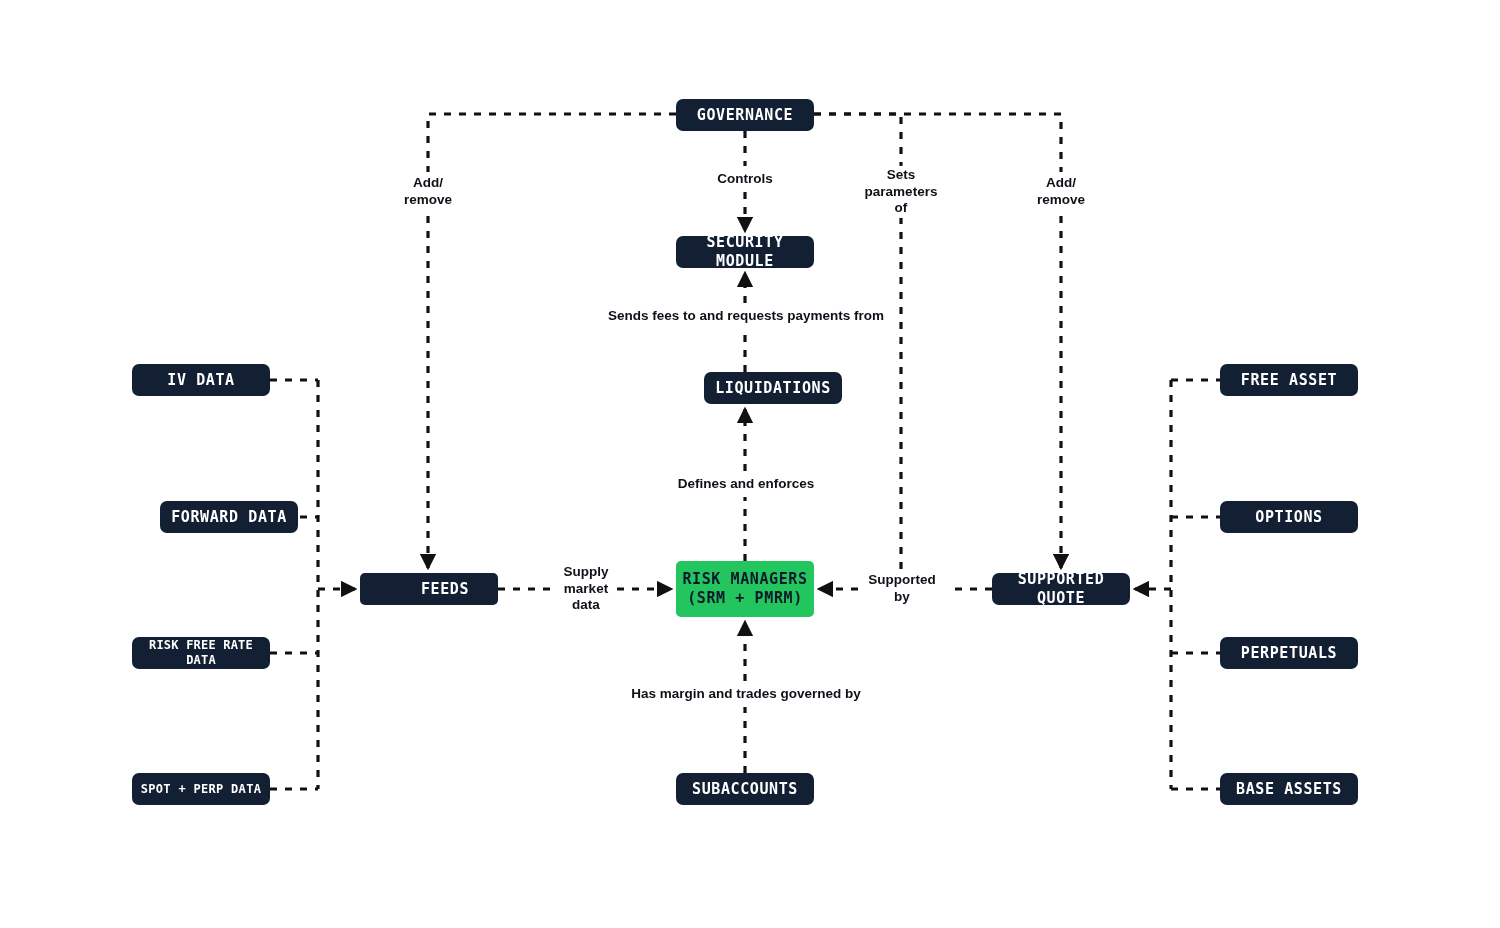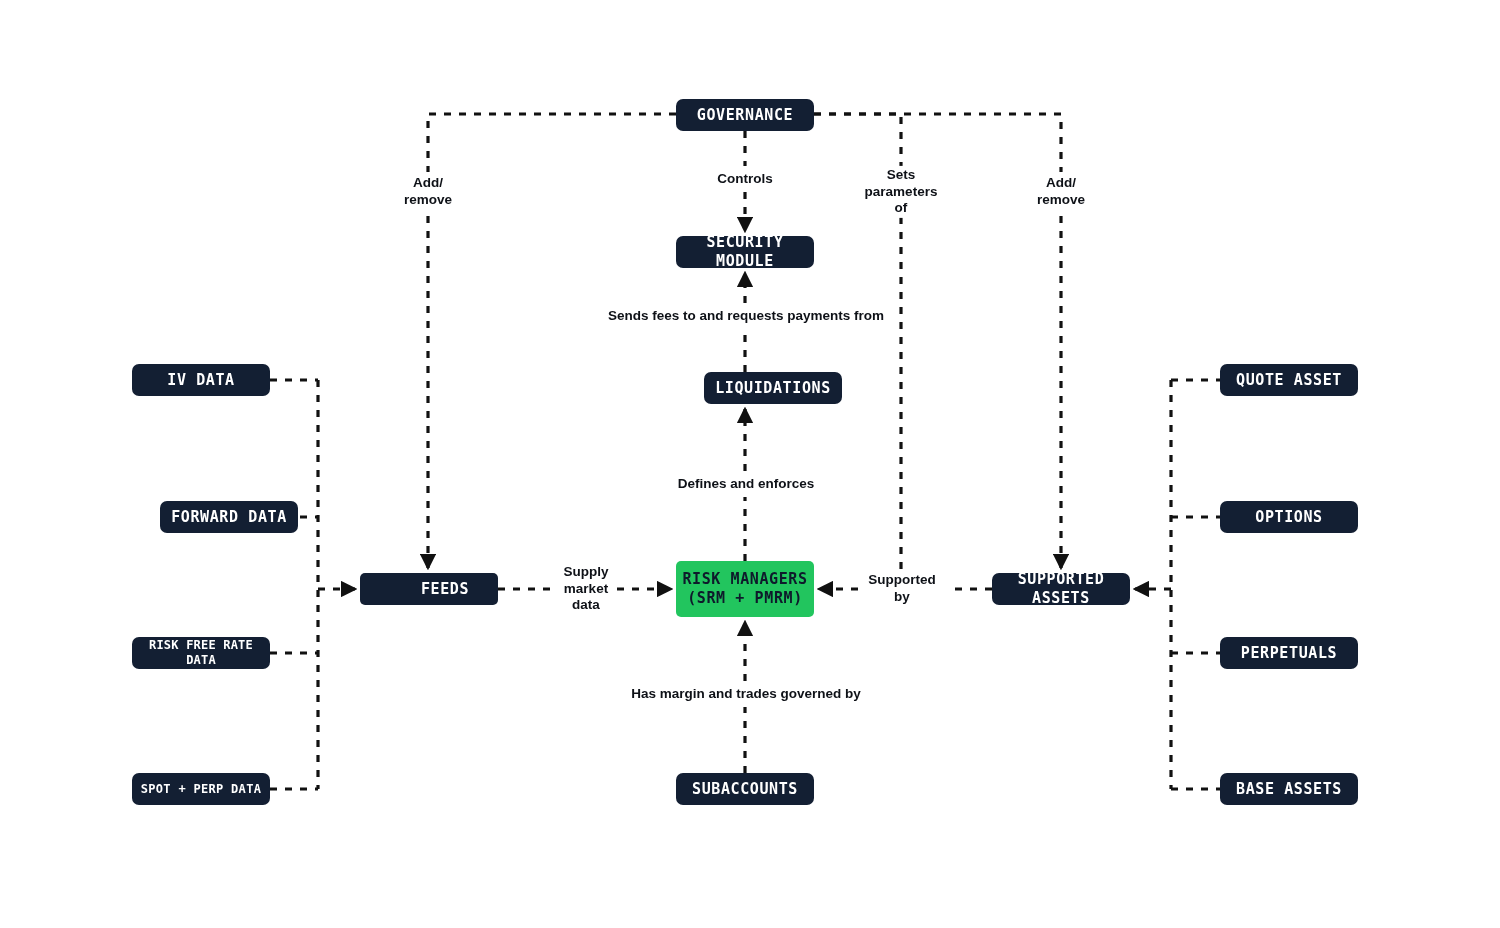--- a/index.html
+++ b/index.html
@@ -129,31 +129,31 @@
 
   <div class="node" style="left:676px; top:372px; width:138px; height:32px;margin-left:28px;">LIQUIDATIONS</div>
 
   <div class="node accent" style="left:676px; top:561px; width:138px; height:56px;">RISK MANAGERS
 (SRM + PMRM)</div>
 
   <div class="node" style="left:676px; top:773px; width:138px; height:32px;">SUBACCOUNTS</div>
 
   <div class="node sharp" style="left:360px; top:573px; width:138px; height:32px;padding-left:32px;">FEEDS</div>
 
-  <div class="node" style="left:992px; top:573px; width:138px; height:32px;">SUPPORTED ASSETS</div>
+  <div class="node" style="left:992px; top:573px; width:138px; height:32px;">SUPPORTED QUOTE</div>
 
   <div class="node" style="left:132px; top:364px; width:138px; height:32px;">IV DATA</div>
 
   <div class="node" style="left:132px; top:501px; width:138px; height:32px;margin-left:28px;">FORWARD DATA</div>
 
   <div class="node" style="left:132px; top:637px; width:138px; height:32px; font-size:12px; letter-spacing:0.2px;">RISK FREE RATE DATA</div>
 
   <div class="node" style="left:132px; top:773px; width:138px; height:32px; font-size:12px; letter-spacing:0.3px;">SPOT + PERP DATA</div>
 
-  <div class="node" style="left:1220px; top:364px; width:138px; height:32px;">QUOTE ASSET</div>
+  <div class="node" style="left:1220px; top:364px; width:138px; height:32px;">FREE ASSET</div>
 
   <div class="node" style="left:1220px; top:501px; width:138px; height:32px;">OPTIONS</div>
 
   <div class="node" style="left:1220px; top:637px; width:138px; height:32px;">PERPETUALS</div>
 
   <div class="node" style="left:1220px; top:773px; width:138px; height:32px;">BASE ASSETS</div>
 
   <div class="edge-label" style="left:745px; top:179px;">Controls</div>
 
   <div class="edge-label" style="left:428px; top:192px;">Add/

